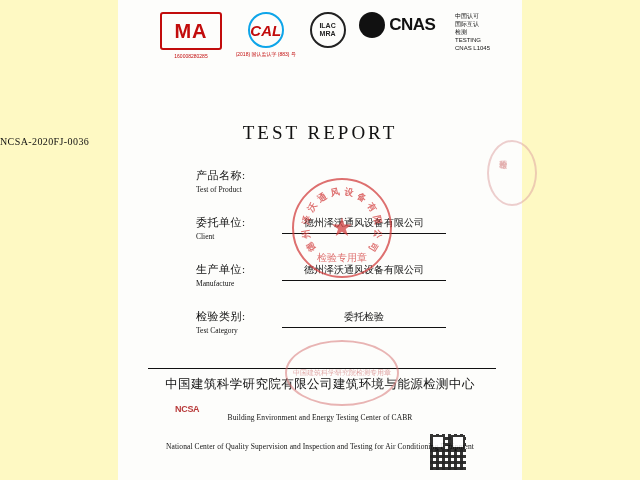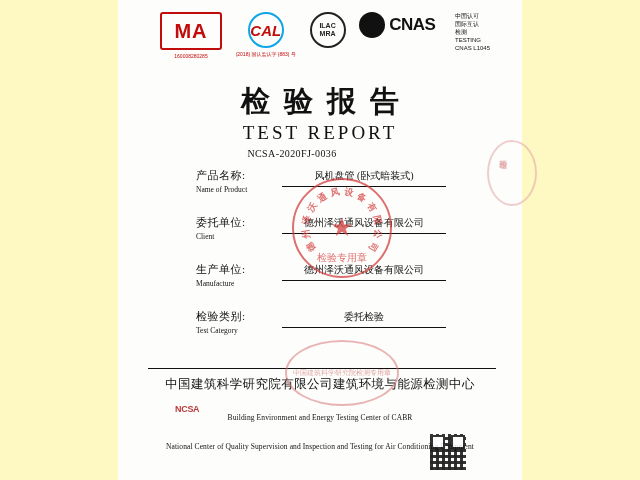--- a/index.html
+++ b/index.html
@@ -146,23 +146,23 @@
     top: 122px;
     width: 640px;
     text-align: center;
     font-size: 19px;
     letter-spacing: 3px;
     color: #111;
   }
   .report-no {
     position: absolute;
     left: 0;
-    top: 148px;
+    top: 136px;
     width: 584px;
-    text-align: center;
+    text-align: left;
     font-size: 10px;
     letter-spacing: 0.4px;
     color: #111;
   }
 
   
   .fields {
     position: absolute;
     left: 196px;
     top: 168px;
@@ -401,31 +401,29 @@
 
     <div class="cnas-meta">
       <div>中国认可</div>
       <div>国际互认</div>
       <div>检测</div>
       <div>TESTING</div>
       <div>CNAS L1045</div>
     </div>
   </div>
 
-  <div class="title-cn">检验报告</div>
   <div class="title-en">TEST REPORT</div>
   <div class="report-no">NCSA-2020FJ-0036</div>
 
   <div class="fields">
     <div class="field-row">
       <div class="field-label">
         <div class="label-cn">产品名称:</div>
-        <div class="label-en">Name of Product</div>
-      </div>
-      <div class="field-value">风机盘管 (卧式暗装式)</div>
+        <div class="label-en">Test of Product</div>
+      </div>
     </div>
 
     <div class="field-row">
       <div class="field-label">
         <div class="label-cn">委托单位:</div>
         <div class="label-en">Client</div>
       </div>
       <div class="field-value">德州泽沃通风设备有限公司</div>
     </div>
 

